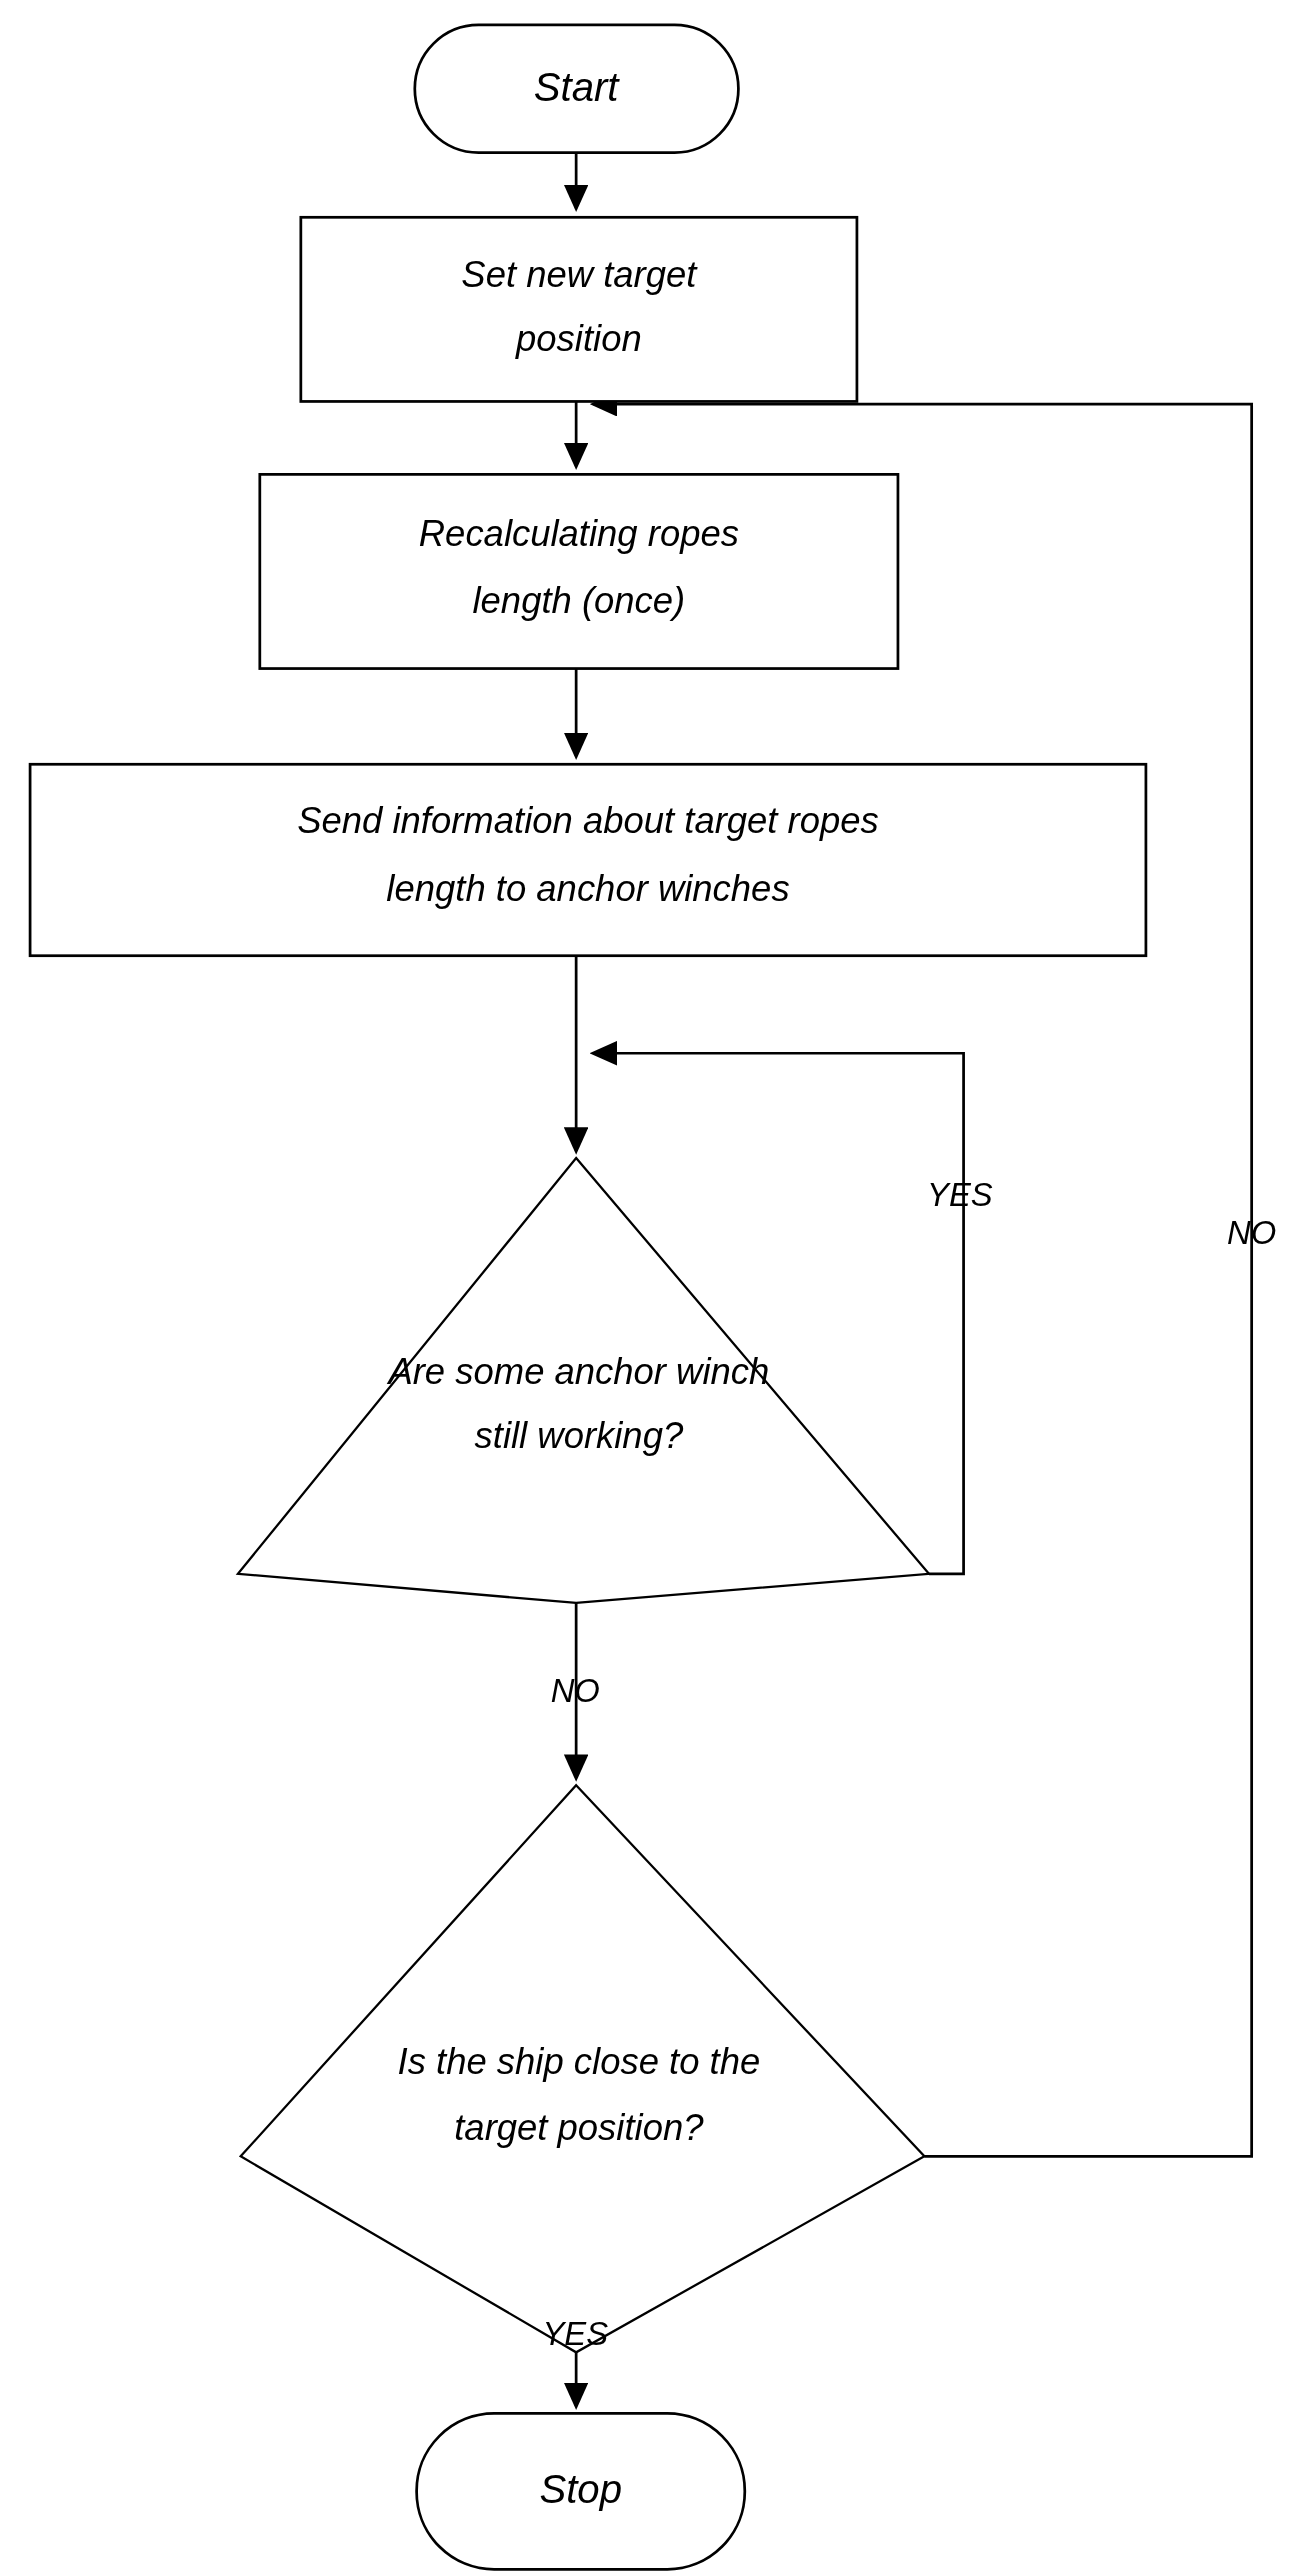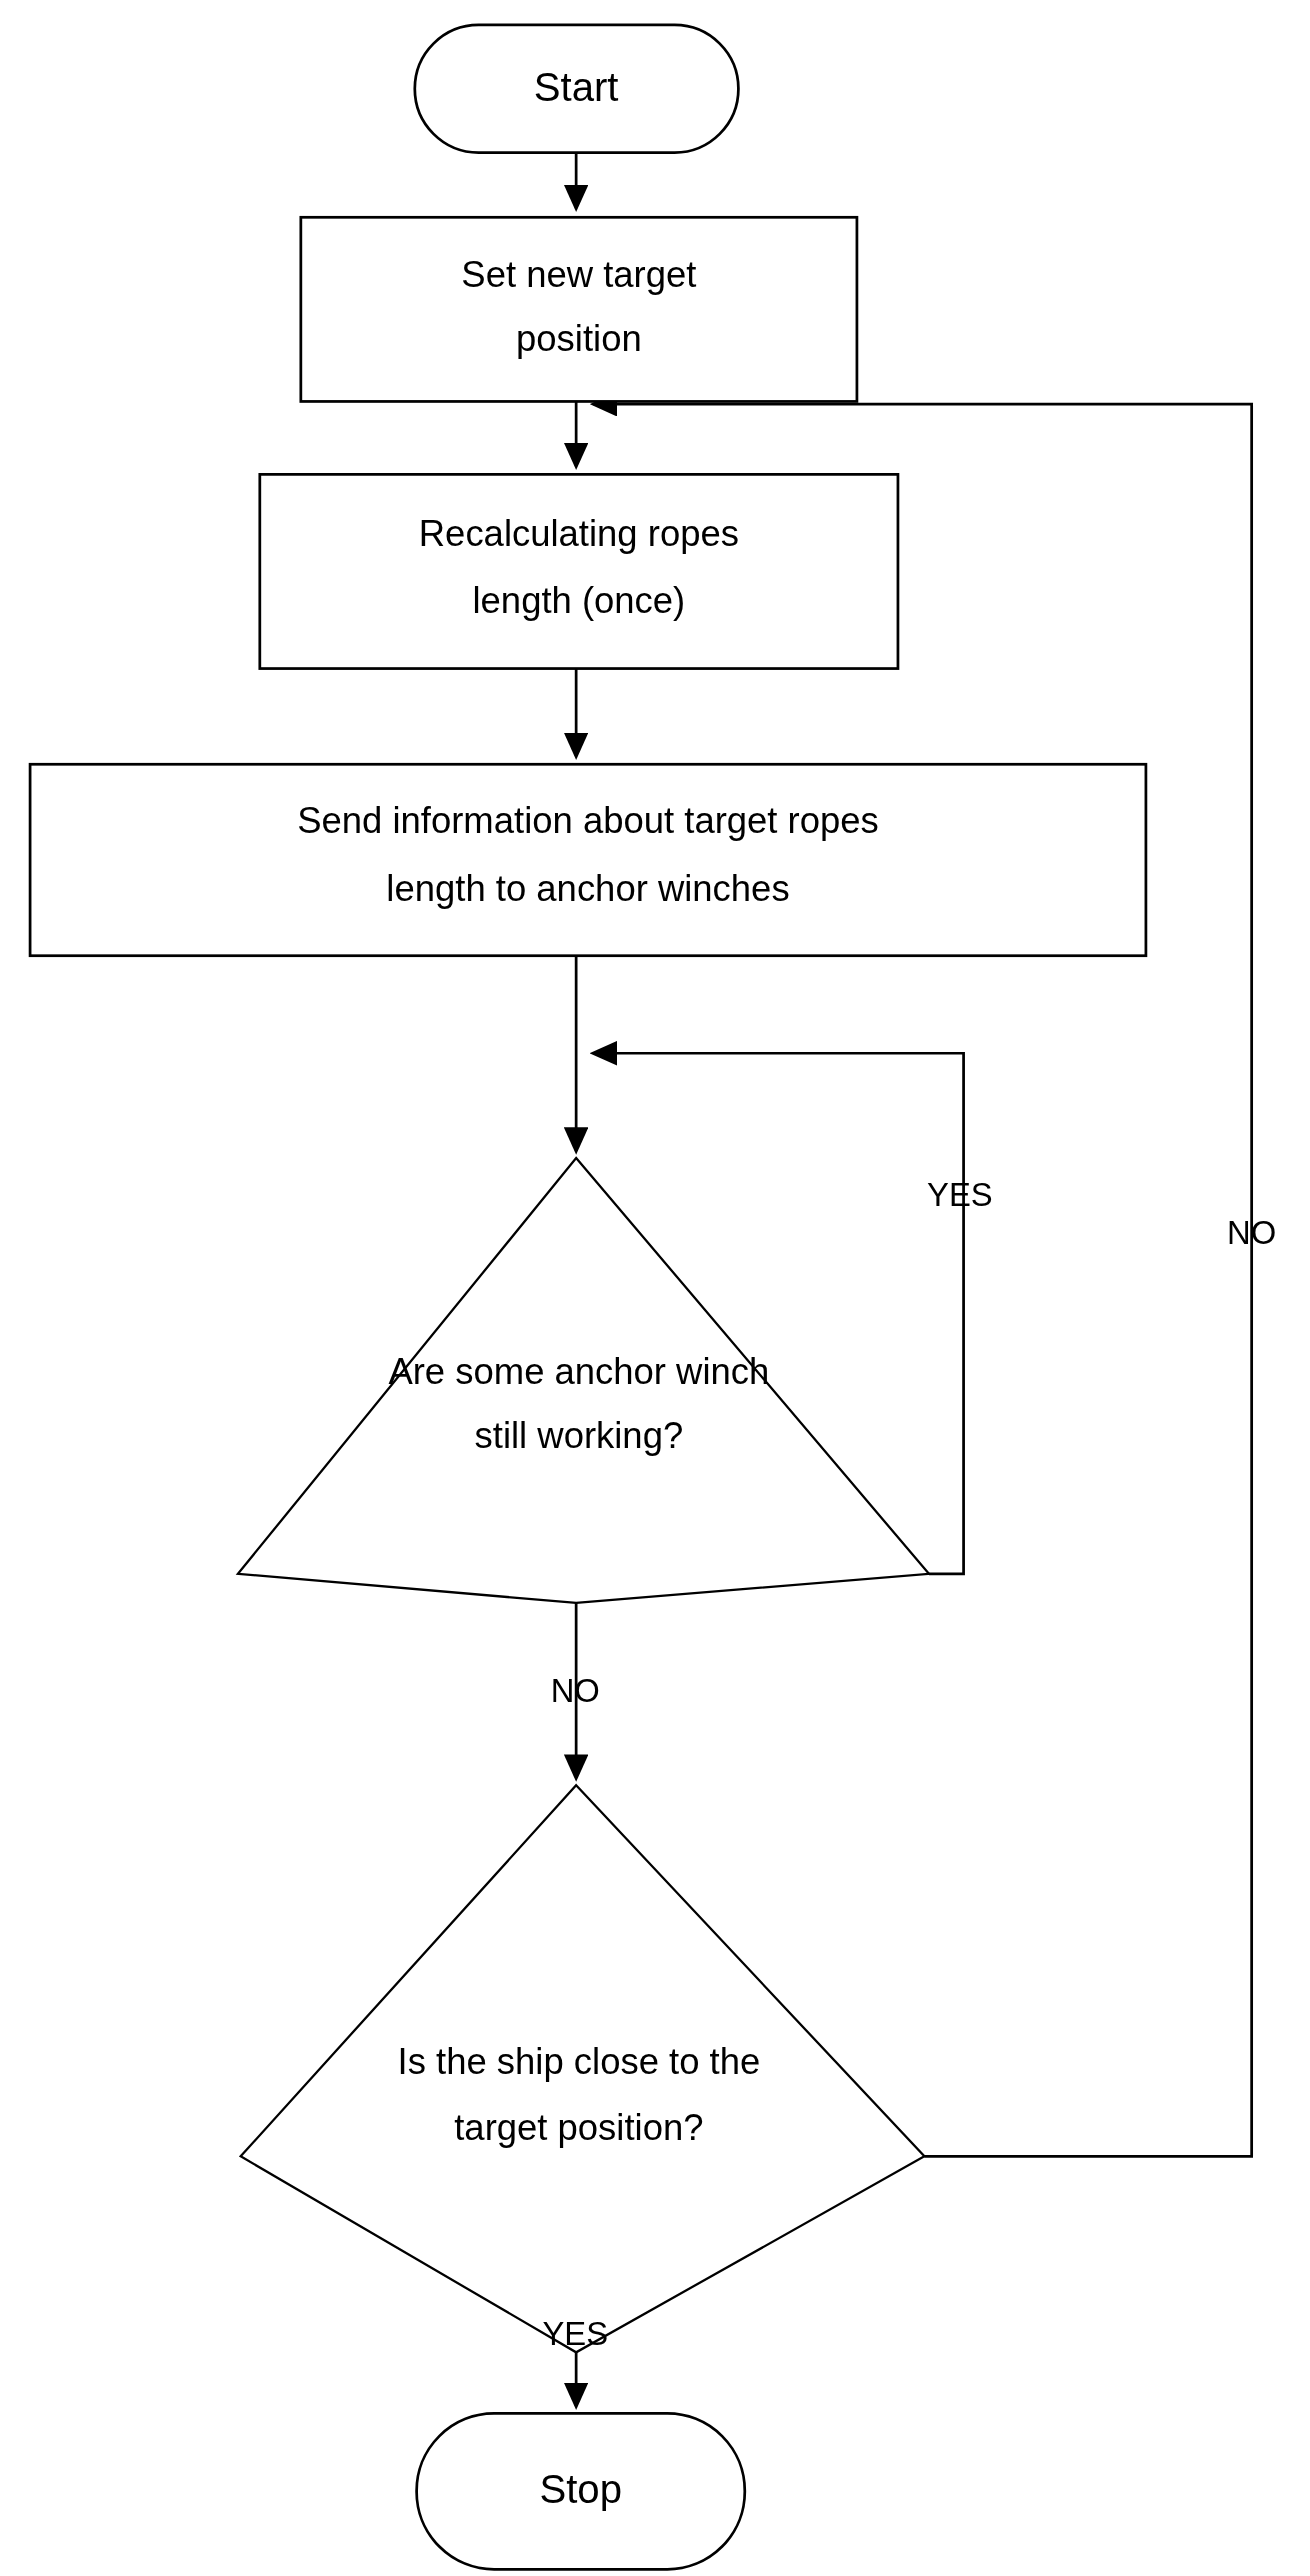--- a/index.html
+++ b/index.html
@@ -9,20 +9,21 @@
   }
   body {
     font-family: "Liberation Sans", sans-serif;
   }
   #flowchart-page {
     position: relative;
     width: 1310px;
     height: 2576px;
     background: #ffffff;
     overflow: hidden;
+    font-style: italic;
   }
   #flow-svg {
     position: absolute;
     left: 0;
     top: 0;
     width: 1310px;
     height: 2576px;
   }
   .node-shape {
     fill: #ffffff;

